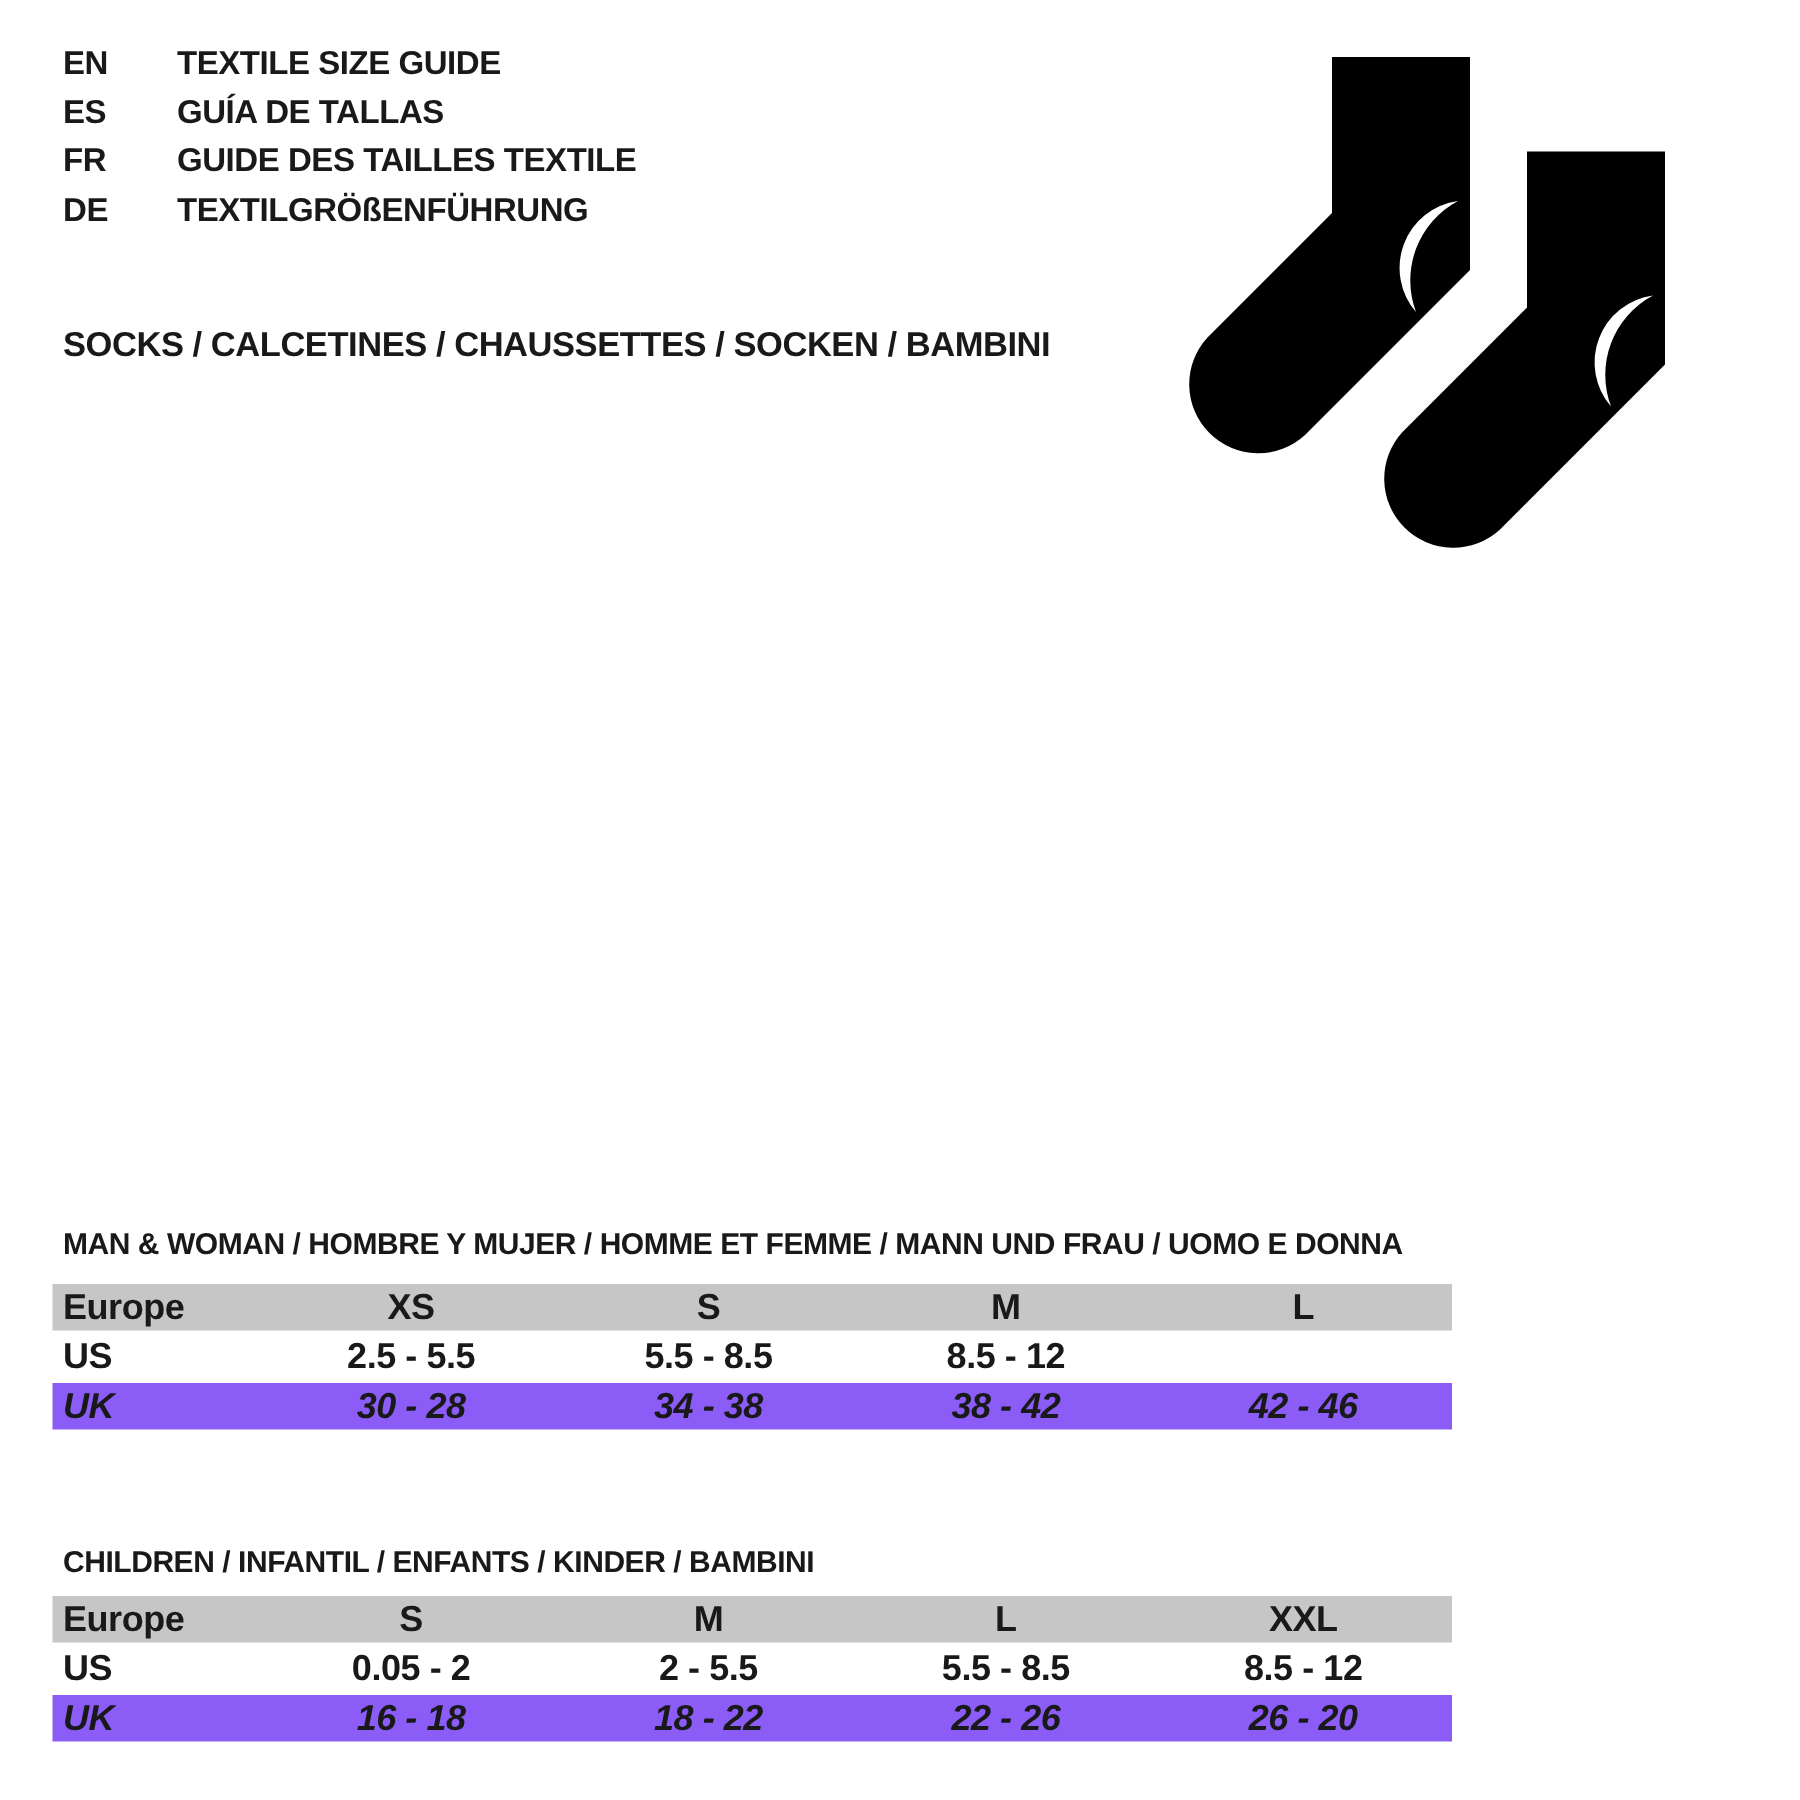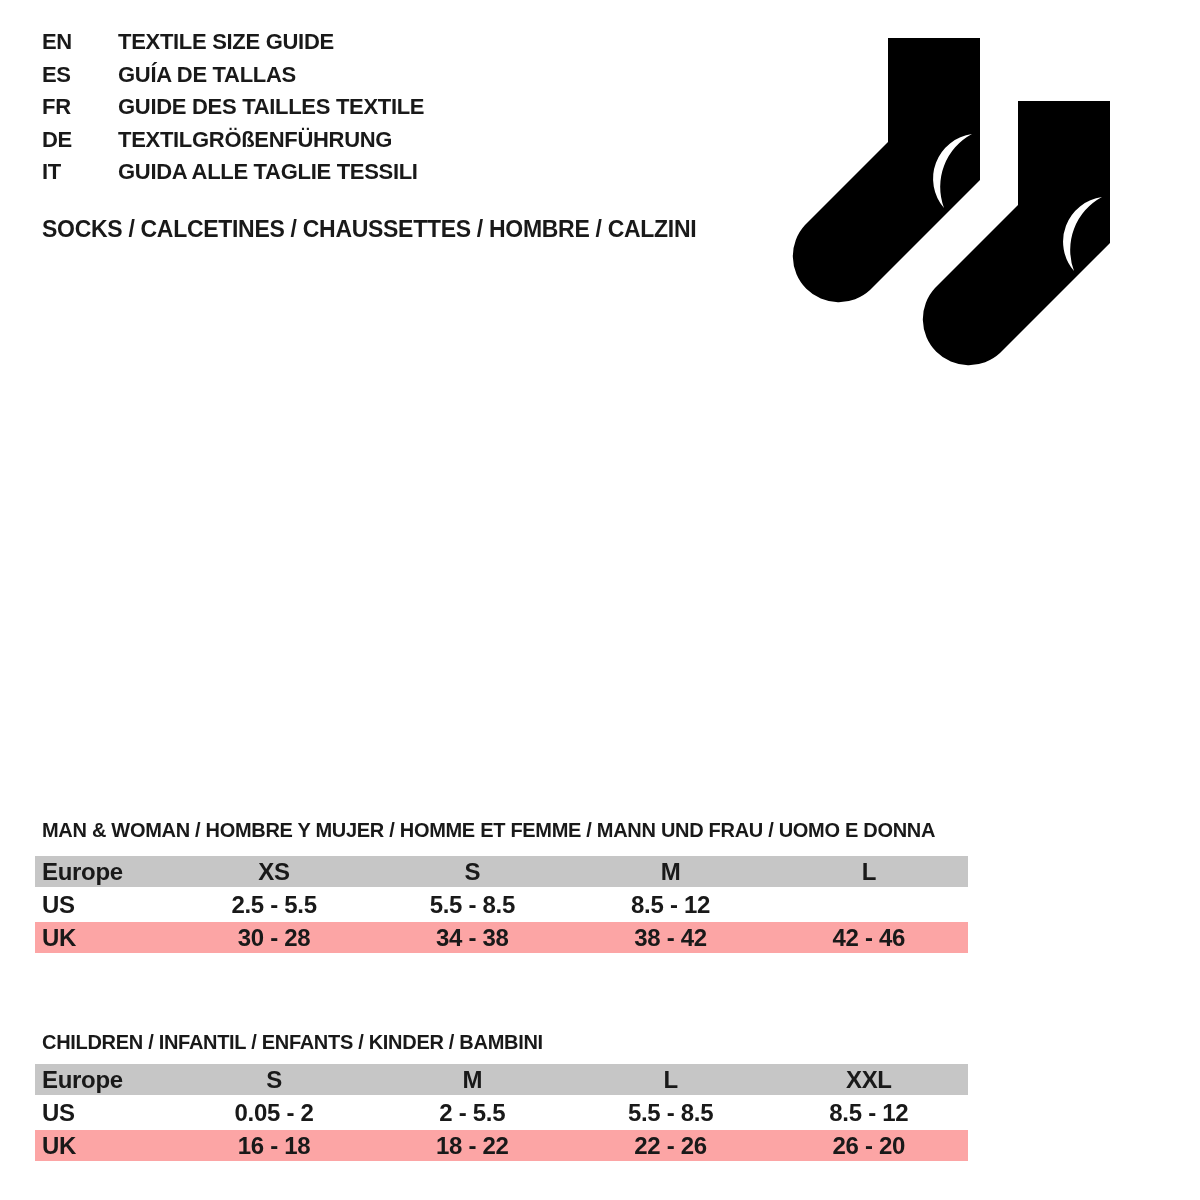--- a/index.html
+++ b/index.html
@@ -41,21 +41,21 @@
 
   
   .size-table { position: absolute; left: 35px; width: 933px; }
   .size-table.adults { top: 856px; }
   .size-table.children { top: 1064px; }
   .t-row {
     display: flex; height: 31px; line-height: 31px;
     font-size: 24px; letter-spacing: -0.3px; margin-bottom: 2px;
   }
   .t-row.head { background: #c6c6c6; }
-  .t-row.alt { background: #fca5a5; }
+  .t-row.alt { background: #8b5cf6; font-style: italic; }
   .cell.lbl { flex: 0 0 15%; text-align: left; padding-left: 7px; }
   .cell.val { flex: 0 0 21.25%; text-align: center; }
 </style>
 </head>
 <body>
 
 <div class="canvas">
 
   <div class="lang-block">
     <div class="lang-row">
@@ -67,27 +67,23 @@
       <span class="lang-label">GUÍA DE TALLAS</span>
     </div>
     <div class="lang-row">
       <span class="lang-code">FR</span>
       <span class="lang-label">GUIDE DES TAILLES TEXTILE</span>
     </div>
     <div class="lang-row">
       <span class="lang-code">DE</span>
       <span class="lang-label">TEXTILGRÖßENFÜHRUNG</span>
     </div>
-    <div class="lang-row">
-      <span class="lang-code">IT</span>
-      <span class="lang-label">GUIDA ALLE TAGLIE TESSILI</span>
-    </div>
   </div>
 
-  <div class="category-line">SOCKS / CALCETINES / CHAUSSETTES / HOMBRE / CALZINI</div>
+  <div class="category-line">SOCKS / CALCETINES / CHAUSSETTES / SOCKEN / BAMBINI</div>
 
   <svg class="socks-svg" width="380" height="345" viewBox="760 25 380 345" xmlns="http://www.w3.org/2000/svg">
     <defs>
       <g id="sock">
         <path d="M888 38 L980 38 L980 180 L870 290 A46 46 0 0 1 805 225 L888 142 Z" fill="#000000"></path>
         <path fill="#ffffff" d="M972 134 A45 45 0 0 0 944 208 A60 60 0 0 1 972 134 Z"></path>
       </g>
     </defs>
     <use href="#sock"></use>
     <use href="#sock" transform="translate(130,63)"></use>

